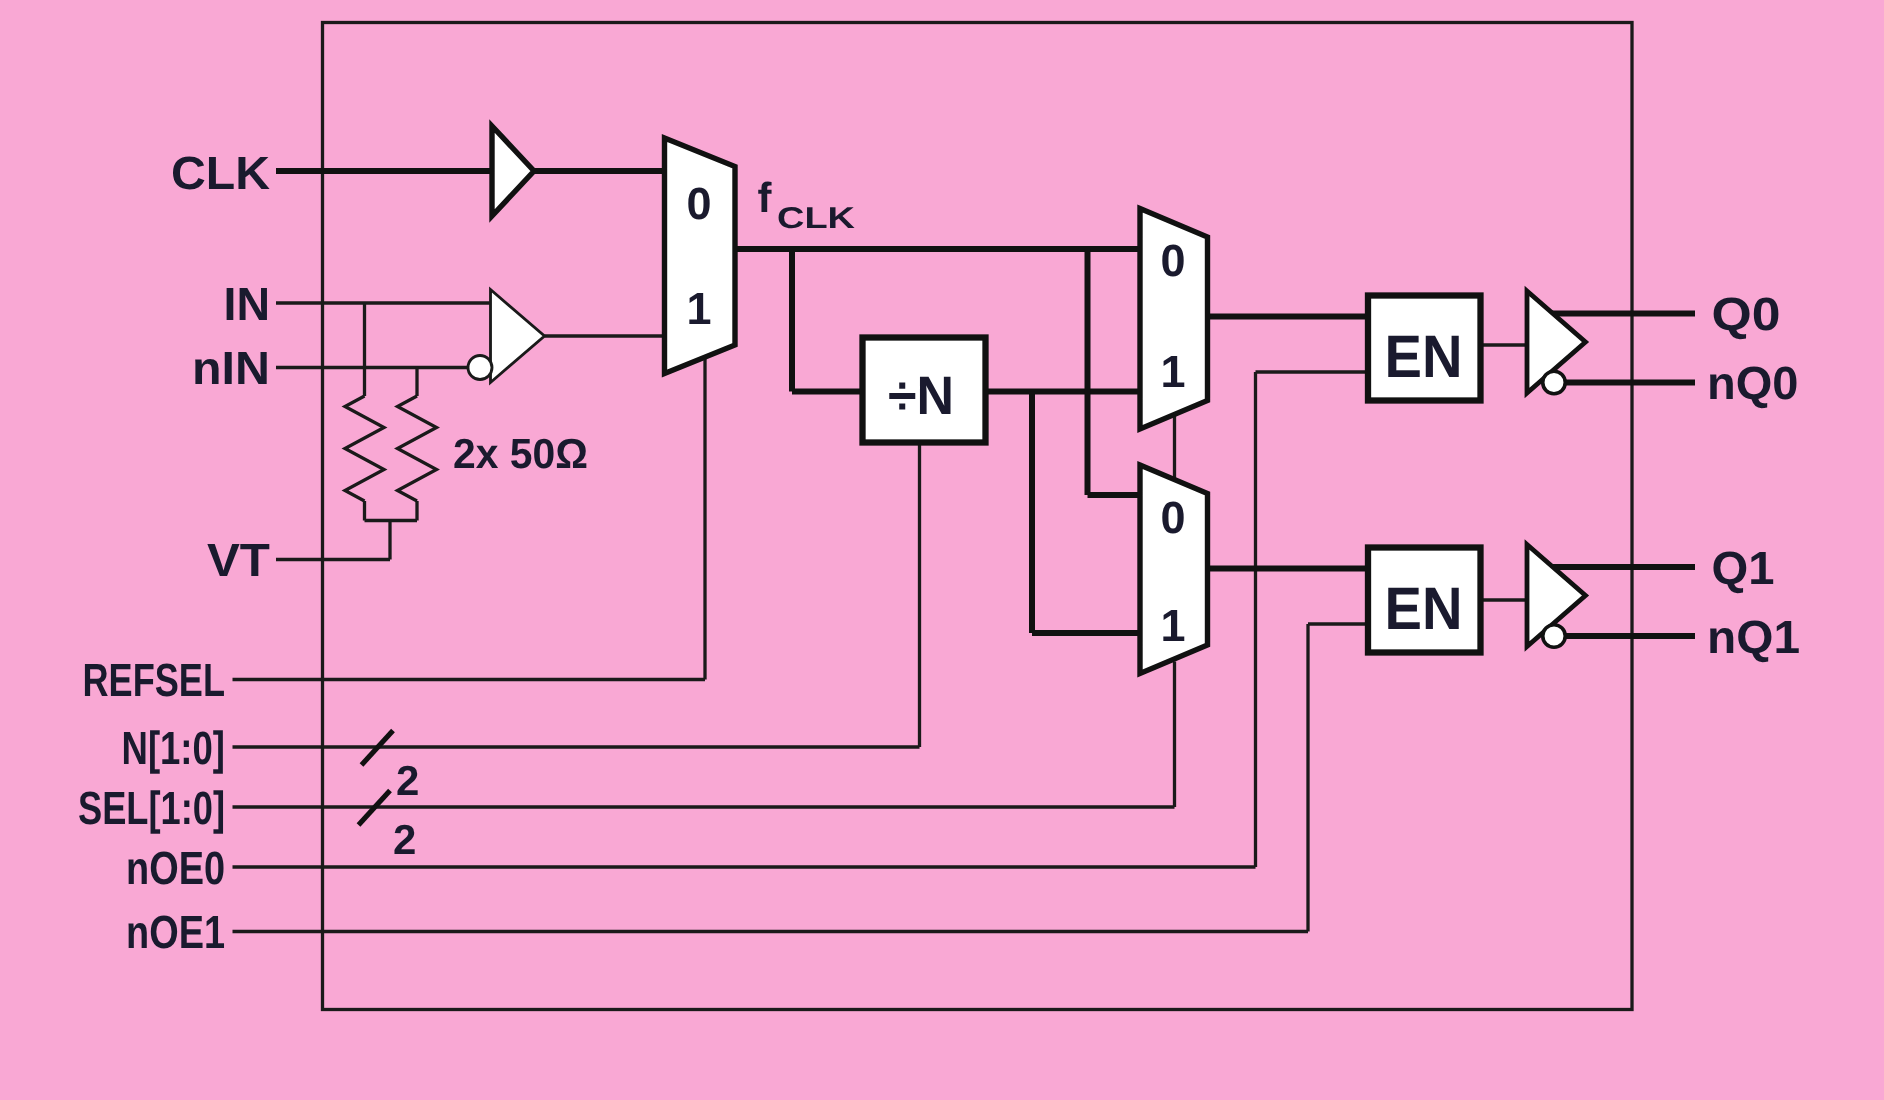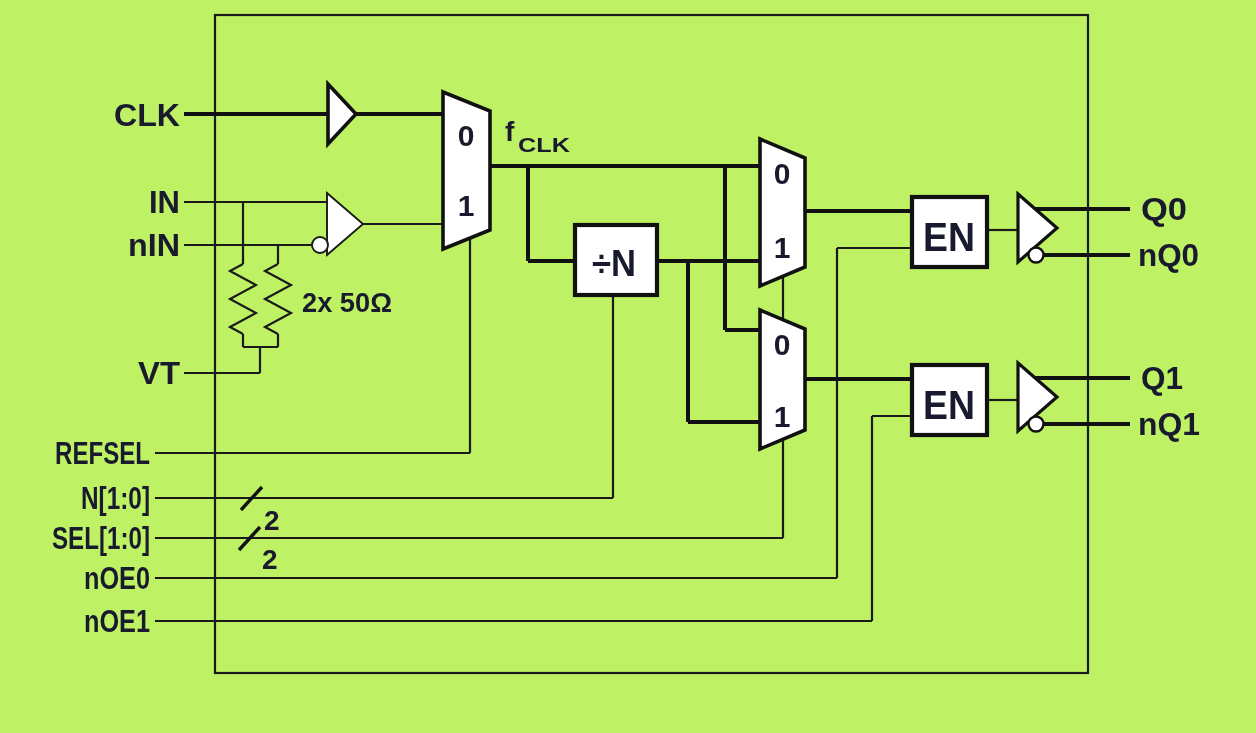--- a/index.html
+++ b/index.html
@@ -8,21 +8,21 @@
     background: #ffffff;
     width: 1256px;
     height: 733px;
     overflow: hidden;
     font-family: "Liberation Sans", sans-serif;
   }
   .canvas {
     position: relative;
     width: 1256px;
     height: 733px;
-    background: #bef264;
+    background: #f9a8d4;
     text-align: center;
   }
   svg { display: block; }
   .wire-thin   { stroke: #1a1a1a; stroke-width: 2.2; fill: none; }
   .wire-thick  { stroke: #111111; stroke-width: 4;   fill: none; }
   .shape-bold  { stroke: #111111; stroke-width: 3.6; fill: #ffffff; stroke-linejoin: miter; }
   .shape-box   { stroke: #111111; stroke-width: 4.2; fill: #ffffff; }
   .shape-thin  { stroke: #1a1a1a; stroke-width: 1.9; fill: #ffffff; }
   .buf-out     { stroke: #111111; stroke-width: 3.2; fill: #ffffff; stroke-linejoin: miter; }
   .bubble      { stroke: #111111; stroke-width: 2.4; fill: #ffffff; }

